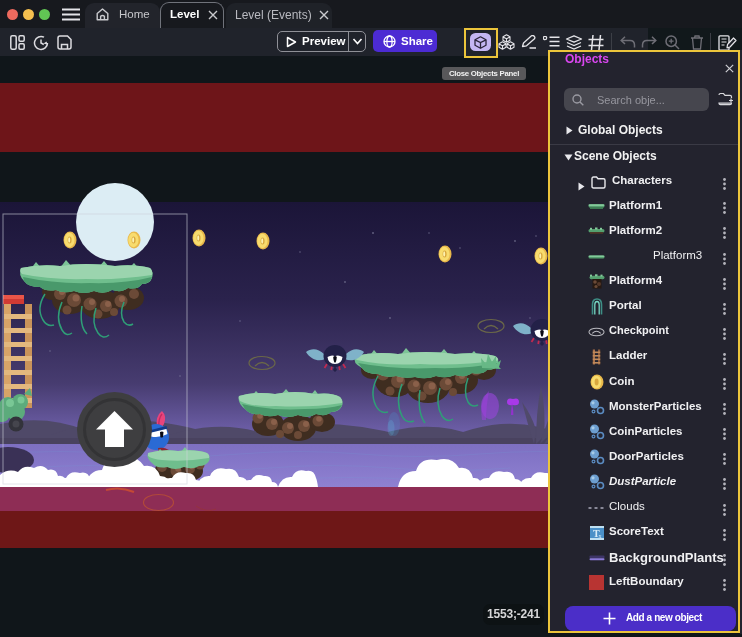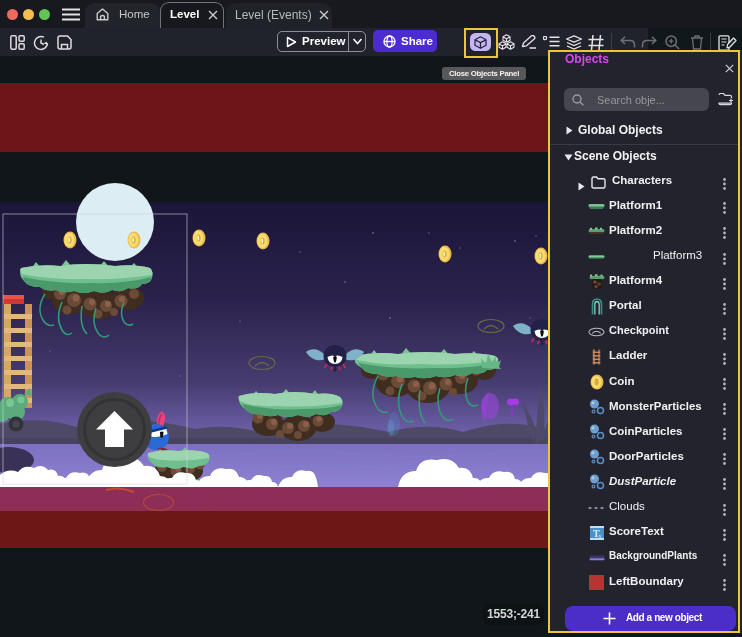--- a/index.html
+++ b/index.html
@@ -689,21 +689,21 @@
         <circle cx="1.5" cy="1.5" r="1.4" fill="#b4b4bc"></circle>
         <circle cx="1.5" cy="6" r="1.4" fill="#b4b4bc"></circle>
         <circle cx="1.5" cy="10.5" r="1.4" fill="#b4b4bc"></circle>
       </svg></div>
     <div class="abs" style="left:588px;top:549.7px;width:17px;height:16px;display:flex;align-items:center;justify-content:center;">
       <svg width="16" height="6" viewBox="0 0 16 6">
         <rect x="0.5" y="0.5" width="15" height="3" rx="1" fill="#3d3566"></rect>
         <rect x="0.5" y="3.2" width="15" height="2" rx="1" fill="#8a7ad8"></rect>
       </svg>
     </div>
-    <div class="abs" style="left:609px;top:550.2px;color:#f0f0f2;font-size:10px;font-weight:bold;">BackgroundPlants</div>
+    <div class="abs" style="left:609px;top:550.2px;color:#f0f0f2;font-size:13px;font-weight:bold;">BackgroundPlants</div>
     <div class="abs" style="left:723px;top:551.7px;width:3px;height:12px;"><svg width="3" height="12" viewBox="0 0 3 12">
         <circle cx="1.5" cy="1.5" r="1.4" fill="#b4b4bc"></circle>
         <circle cx="1.5" cy="6" r="1.4" fill="#b4b4bc"></circle>
         <circle cx="1.5" cy="10.5" r="1.4" fill="#b4b4bc"></circle>
       </svg></div>
     <div class="abs" style="left:588px;top:574.8px;width:17px;height:16px;display:flex;align-items:center;justify-content:center;">
       <svg width="15" height="15" viewBox="0 0 15 15">
         <rect x="0" y="0" width="15" height="15" fill="#b83432"></rect>
       </svg>
     </div>

